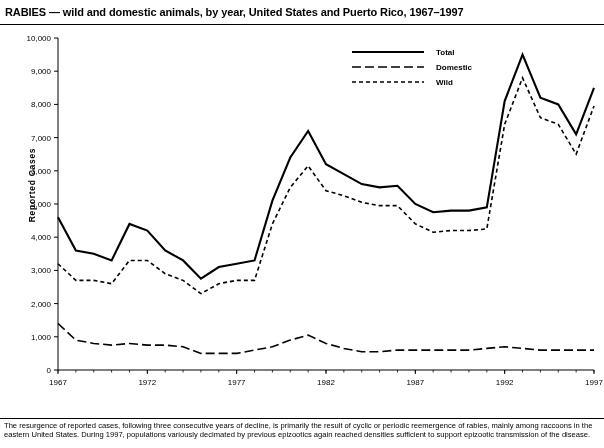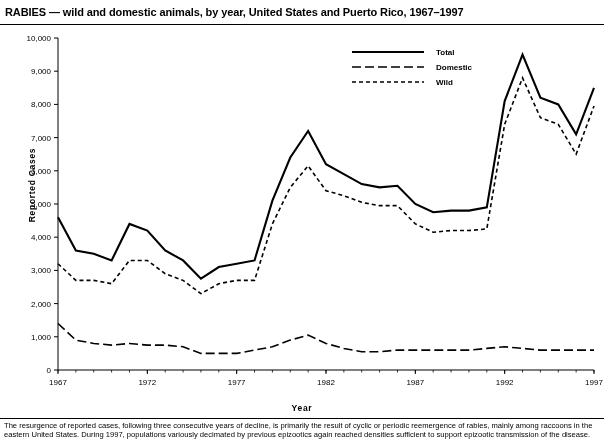--- a/index.html
+++ b/index.html
@@ -191,18 +191,17 @@
           <text x="436" y="25" class="legend-label">Total</text>
           <line x1="352" y1="37" x2="424" y2="37" stroke="#000" stroke-width="1.6" stroke-dasharray="9,4"></line>
           <text x="436" y="40" class="legend-label">Domestic</text>
           <line x1="352" y1="52" x2="424" y2="52" stroke="#000" stroke-width="1.6" stroke-dasharray="4,3"></line>
           <text x="436" y="55" class="legend-label">Wild</text>
         </g>
       </svg>
     <div id="ylabel">Reported Cases</div>
   </div>
 
-  <div id="xlabel">Year</div>
 
   <div id="footnote-rule"></div>
   <div id="footnote">The resurgence of reported cases, following three consecutive years of decline, is primarily the result of cyclic or periodic reemergence of rabies, mainly among raccoons in the eastern United States. During 1997, populations variously decimated by previous epizootics again reached densities sufficient to support epizootic transmission of the disease.</div>
 
 </div>
 
 </body></html>

